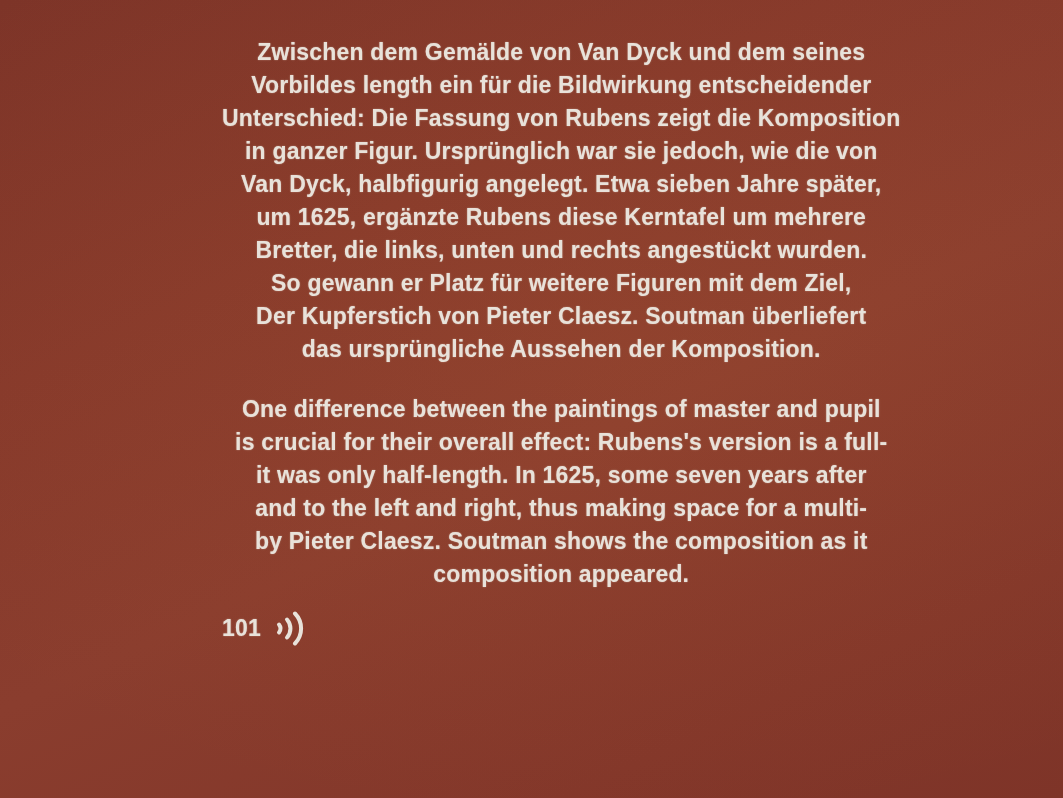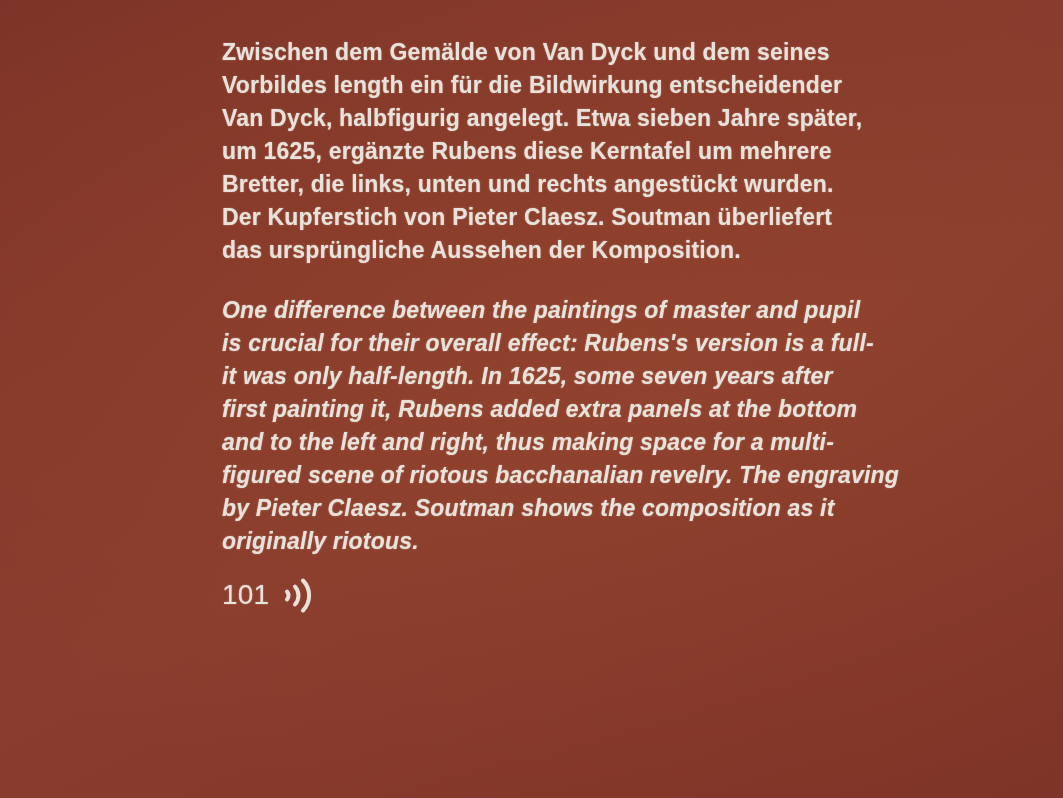--- a/index.html
+++ b/index.html
@@ -33,37 +33,37 @@
     left: 222px;
     top: 36px;
     color: #e8e2da;
     text-shadow: 0 0 2px rgba(240,225,215,0.35), 0 0 1px rgba(240,225,215,0.25);
     letter-spacing: 0.2px;
   }
   .para {
     font-size: 23px;
     font-weight: 700;
     line-height: 33px;
+    text-align: center;
   }
   .para .line {
     white-space: nowrap;
   }
   .para.english {
     margin-top: 27px;
-    font-style: italic;
   }
   .footer {
     margin-top: 19px;
     display: flex;
     align-items: center;
     gap: 13px;
   }
   .audio-number {
-    font-size: 28px;
-    font-weight: 400;
+    font-size: 23px;
+    font-weight: 700;
     line-height: 26px;
   }
   .audio-icon {
     display: block;
   }
   .audio-icon path {
     stroke: #e8e2da;
     stroke-width: 4;
     stroke-linecap: round;
     fill: none;
@@ -73,36 +73,37 @@
 <body>
 
 <div class="wall"></div>
 <div class="vignette"></div>
 
 <div class="label-text">
 
   <div class="para german">
     <div class="line">Zwischen dem Gemälde von Van Dyck und dem seines</div>
     <div class="line">Vorbildes length ein für die Bildwirkung entscheidender</div>
+    <div class="line">Unterschied: Die Fassung von Rubens zeigt die Komposition</div>
+    <div class="line">in ganzer Figur. Ursprünglich war sie jedoch, wie die von</div>
     <div class="line">Van Dyck, halbfigurig angelegt. Etwa sieben Jahre später,</div>
     <div class="line">um 1625, ergänzte Rubens diese Kerntafel um mehrere</div>
     <div class="line">Bretter, die links, unten und rechts angestückt wurden.</div>
+    <div class="line">So gewann er Platz für weitere Figuren mit dem Ziel,</div>
     <div class="line">Der Kupferstich von Pieter Claesz. Soutman überliefert</div>
     <div class="line">das ursprüngliche Aussehen der Komposition.</div>
   </div>
 
   <div class="para english">
     <div class="line">One difference between the paintings of master and pupil</div>
     <div class="line">is crucial for their overall effect: Rubens's version is a full-</div>
     <div class="line">it was only half-length. In 1625, some seven years after</div>
-    <div class="line">first painting it, Rubens added extra panels at the bottom</div>
     <div class="line">and to the left and right, thus making space for a multi-</div>
-    <div class="line">figured scene of riotous bacchanalian revelry. The engraving</div>
     <div class="line">by Pieter Claesz. Soutman shows the composition as it</div>
-    <div class="line">originally riotous.</div>
+    <div class="line">composition appeared.</div>
   </div>
 
   <div class="footer">
     <span class="audio-number">101</span>
     <svg class="audio-icon" width="40" height="36" viewBox="0 0 40 36">
       <path d="M5 14.5 A 6.5 6.5 0 0 1 5 22.5"></path>
       <path d="M13 9.5 A 13.5 13.5 0 0 1 13 27.5"></path>
       <path d="M21 3.5 A 21.5 21.5 0 0 1 21 33.5"></path>
     </svg>
   </div>

